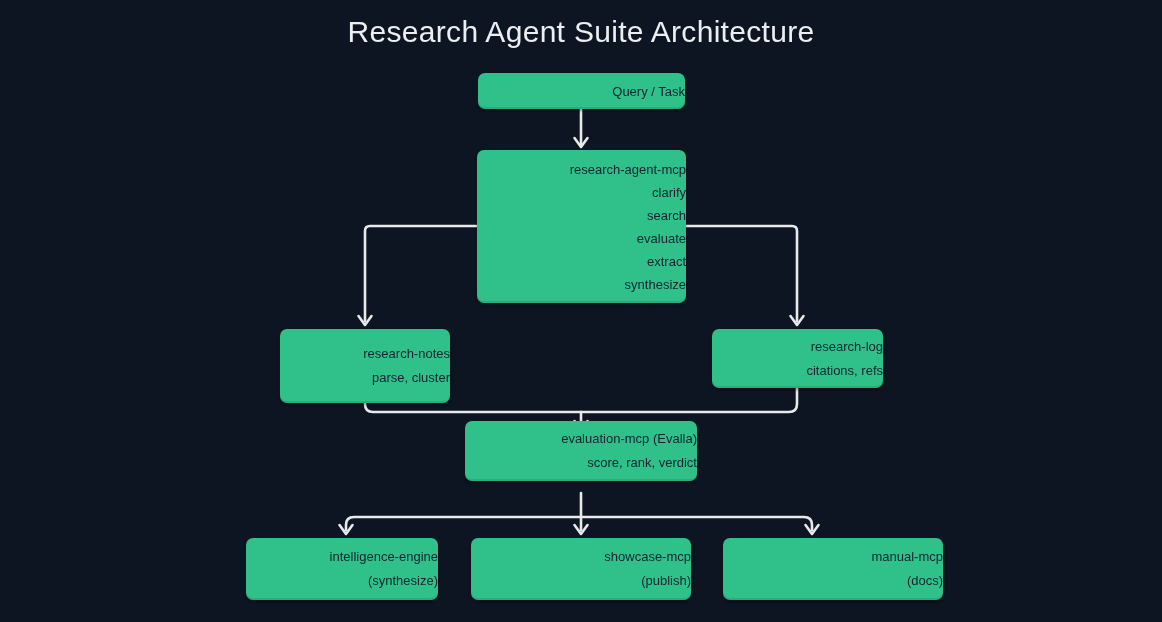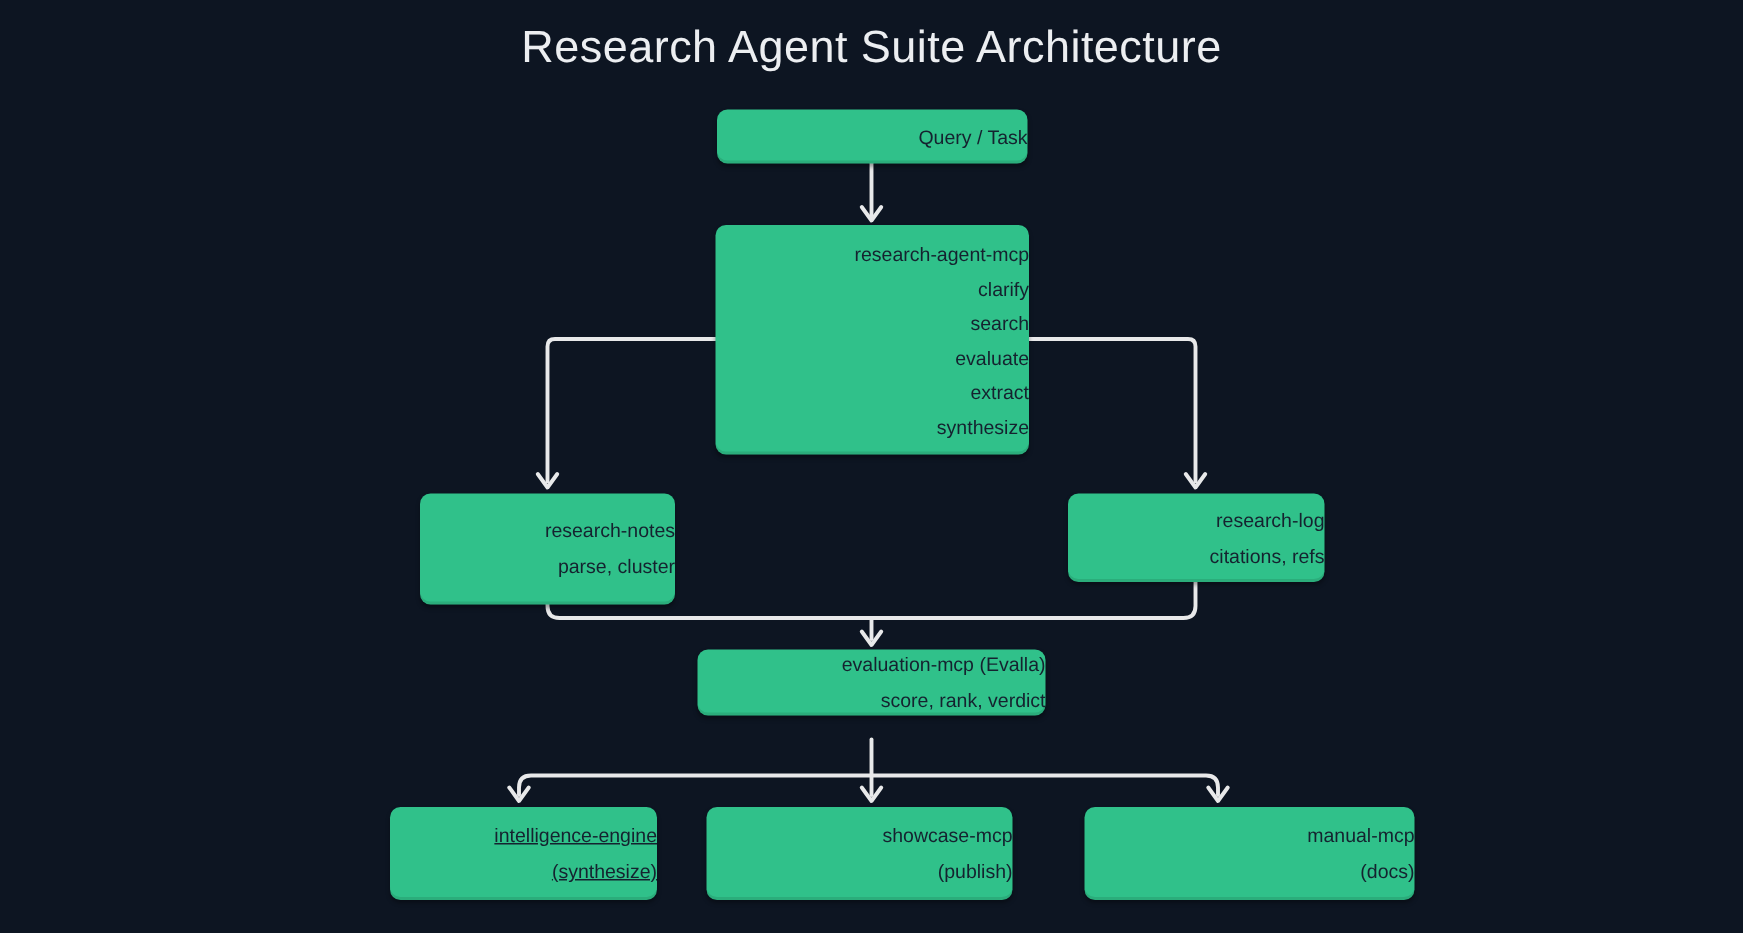--- a/index.html
+++ b/index.html
@@ -53,23 +53,23 @@
     line-height: 23px;
     text-align: center;
     box-shadow: inset 0 -2px 0 rgba(0,0,0,0.10), 0 2px 3px rgba(0,0,0,0.35);
   }
   .node .node-line { white-space: nowrap; }
 
   .n-query  { left: 478px; top: 73px;  width: 207px; height: 36px; }
   .n-agent  { left: 477px; top: 150px; width: 209px; height: 153px; }
   .n-notes  { left: 280px; top: 329px; width: 170px; height: 74px; line-height: 24px; }
   .n-log    { left: 712px; top: 329px; width: 171px; height: 59px; line-height: 24px; }
-  .n-eval   { left: 465px; top: 433px; width: 232px; height: 44px; line-height: 24px; }
-  .n-intel  { left: 260px; top: 538px; width: 178px; height: 62px; line-height: 24px; text-decoration: underline; }
-  .n-show   { left: 471px; top: 538px; width: 204px; height: 62px; line-height: 24px; }
+  .n-eval   { left: 465px; top: 421px; width: 232px; height: 60px; line-height: 24px; }
+  .n-intel  { left: 246px; top: 538px; width: 192px; height: 62px; line-height: 24px; }
+  .n-show   { left: 471px; top: 538px; width: 220px; height: 62px; line-height: 24px; }
   .n-manual { left: 703px; top: 538px; width: 220px; height: 62px; line-height: 24px; margin-left: 20px; }
 </style>
 </head>
 <body>
 
 <div class="stage">
 
   <div class="diagram-title">Research Agent Suite Architecture</div>
 
   <svg class="connectors" viewBox="0 0 1162 622" xmlns="http://www.w3.org/2000/svg">

